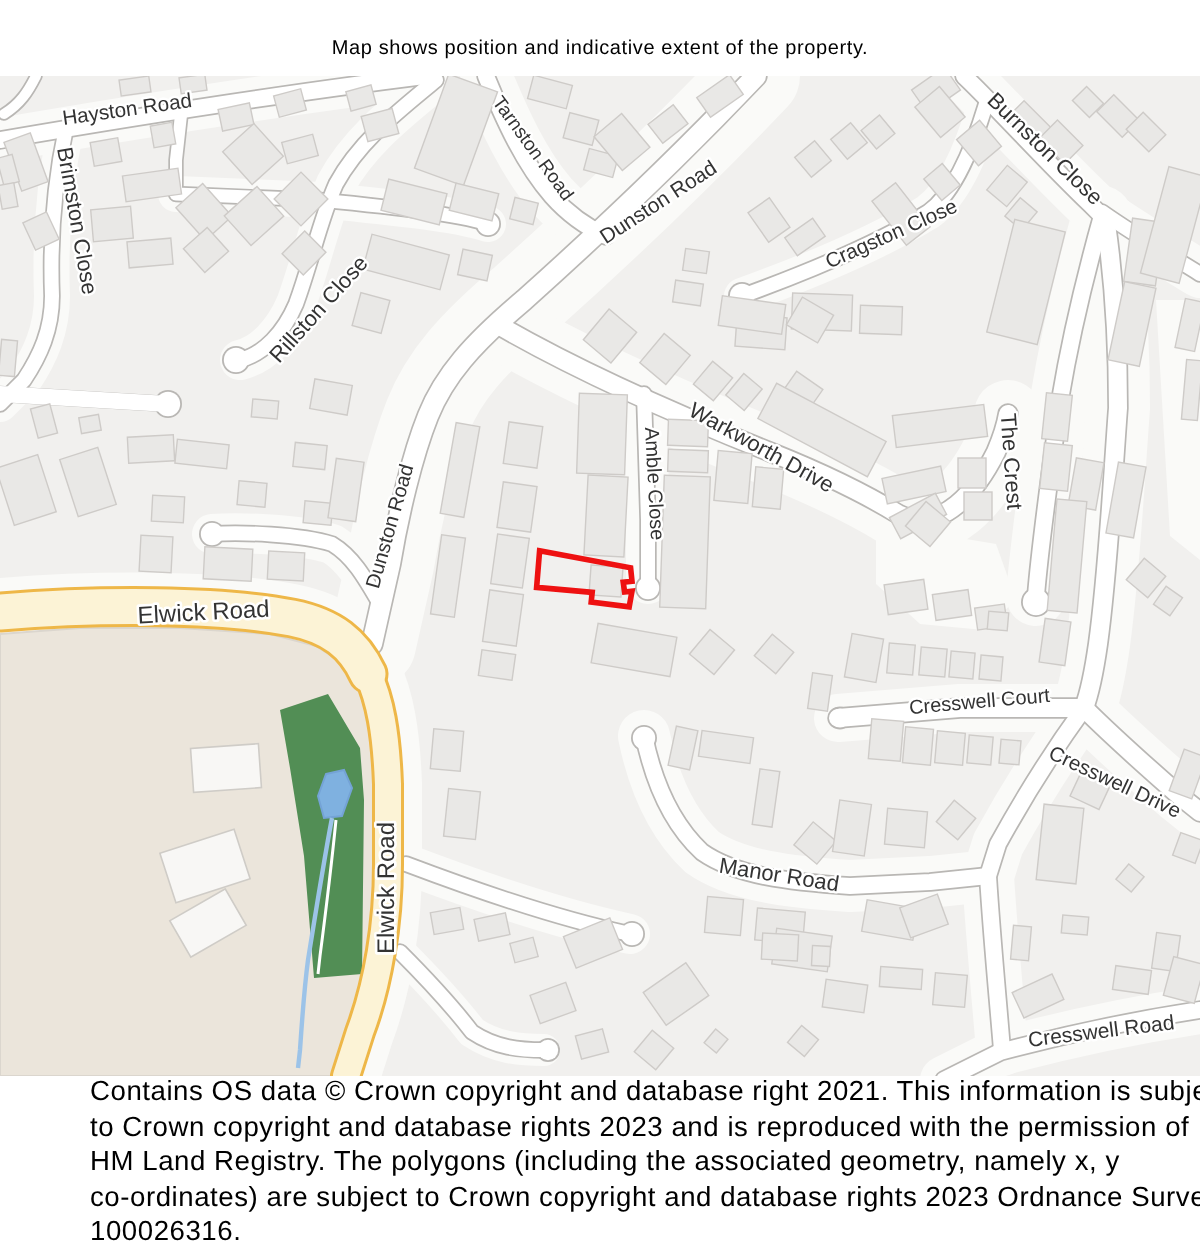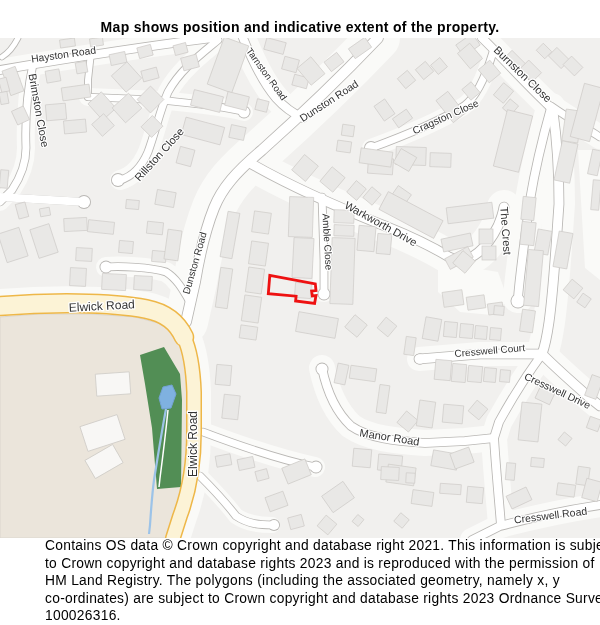--- a/index.html
+++ b/index.html
@@ -1,18 +1,18 @@
 <!DOCTYPE html>
 <html><head>
 <meta charset="utf-8">
 <style>
   html,body{margin:0;padding:0;width:600px;height:625px;background:#fff;font-family:"Liberation Sans",sans-serif;}
   .wrap{position:relative;width:600px;height:625px;overflow:hidden;}
   .t1{position:absolute;top:3px;left:0;width:600px;text-align:center;font-size:13.5px;color:#000;}
-  .t2{position:absolute;top:19px;left:0;width:600px;text-align:center;font-size:14px;letter-spacing:0.3px;color:#000;font-weight:bold;}
+  .t2{position:absolute;top:19px;left:0;width:600px;text-align:center;font-size:10px;letter-spacing:0.3px;color:#000;}
   .foot{position:absolute;top:537px;left:5px;width:595px;font-size:13.8px;letter-spacing:0.28px;line-height:17.5px;color:#000;margin-left:40px;}
   svg{position:absolute;top:38px;left:0;}
   .lbl{font-family:"Liberation Sans",sans-serif;fill:#333;paint-order:stroke;stroke:#ffffff;stroke-width:2.4px;stroke-linejoin:round;text-anchor:middle;}
   .lblb{font-family:"Liberation Sans",sans-serif;font-size:12px;fill:#333;paint-order:stroke;stroke:#ffffff;stroke-width:2.6px;stroke-linejoin:round;text-anchor:middle;}
   .bld{fill:#e9e8e6;stroke:#cecbc8;stroke-width:0.7;}
   .cas{fill:none;stroke:#b9b7b4;stroke-linecap:round;stroke-linejoin:round;}
   .rd{fill:none;stroke:#ffffff;stroke-linecap:round;stroke-linejoin:round;}
 </style>
 </head>
 <body>

